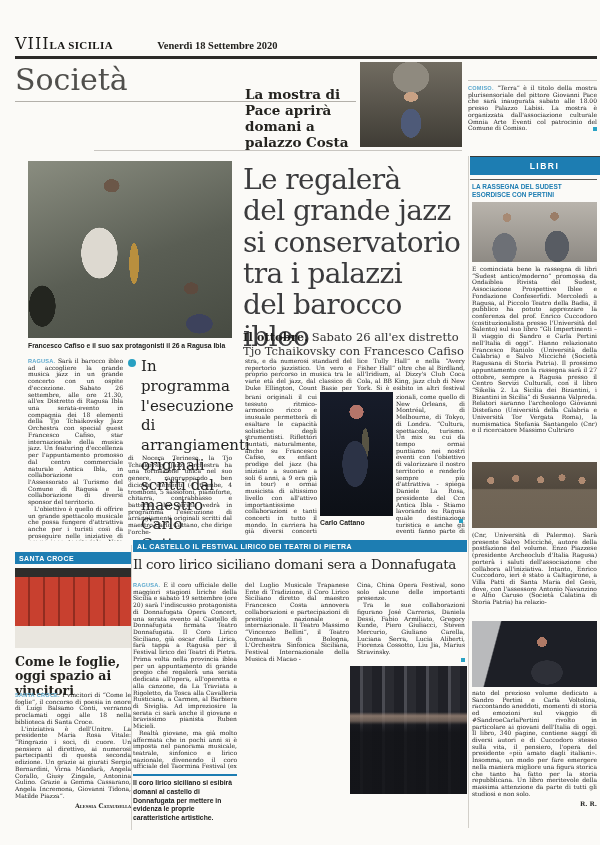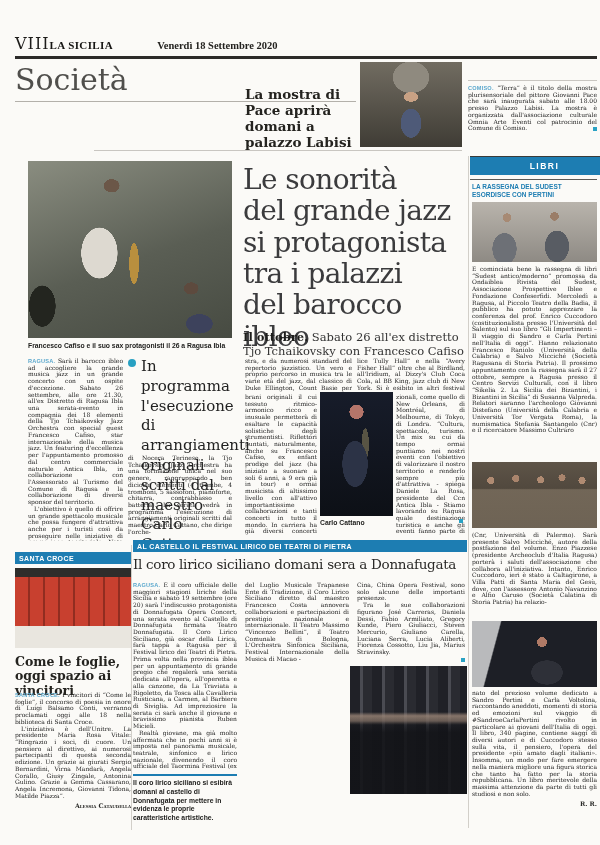--- a/index.html
+++ b/index.html
@@ -146,38 +146,38 @@
 
   <div class="abs masthead">
     <span class="page-num">VIII</span>
     <span class="brand">LA SICILIA</span>
     <span class="issue-date">Venerdì 18 Settembre 2020</span>
   </div>
   <div class="abs masthead-rule"></div>
   <div class="abs section-title">Società</div>
   <div class="abs section-rule"></div>
 
-  <div class="abs mostra-title">La mostra di Pace aprirà domani a palazzo Labisi</div>
+  <div class="abs mostra-title">La mostra di Pace aprirà domani a palazzo Costa</div>
   <div class="abs photo top-photo"></div>
   <div class="abs comiso-rule"></div>
   <div class="abs comiso bt">
     <p><span class="lead">COMISO.</span>
        <span>“Terra” è il titolo della mostra plurisensoriale del pittore Giovanni Pace che sarà inaugurata sabato alle 18.00 presso Palazzo Labisi. La mostra è organizzata dall'associazione culturale Omnia Arte Eventi col patrocinio del Comune di Comiso.</span>
        <span class="endsq" style="float:right;margin-top:2px;"></span></p>
   </div>
 
   <div class="abs kicker">L'EVENTO</div>
   <div class="abs kicker-rule"></div>
   <div class="abs photo jazz-photo"></div>
   <div class="abs jazz-caption cap">Francesco Cafiso e il suo sax protagonisti il 26 a Ragusa Ibla</div>
 
   <div class="abs jazz-headline">
-    <div>Le sonorità</div>
+    <div>Le regalerà</div>
     <div>del grande jazz</div>
-    <div>si protagonista</div>
+    <div>si conservatorio</div>
     <div>tra i palazzi</div>
     <div>del barocco ibleo</div>
   </div>
   <div class="abs jazz-subtitle">
     <span class="sublead">Il ottobre.</span>
     <span>Sabato 26 all'ex distretto Tjo Tchaikovsky con Francesco Cafiso</span>
   </div>
 
   <div class="abs jcol1 bt hid">
     <p><span class="lead">RAGUSA.</span>

